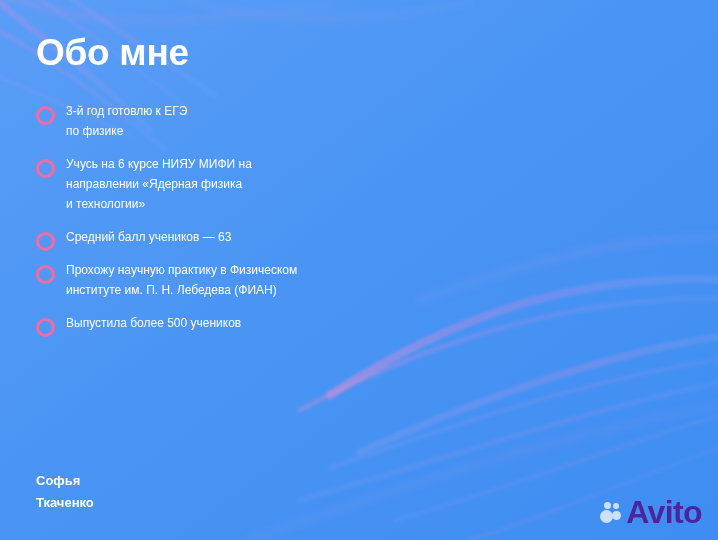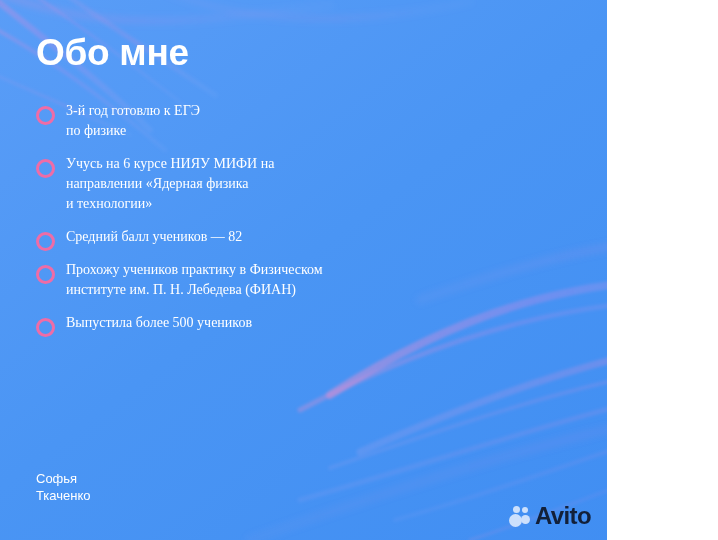--- a/index.html
+++ b/index.html
@@ -5,21 +5,21 @@
   html, body {
     margin: 0;
     padding: 0;
     background: #ffffff;
   }
   body {
     font-family: "Liberation Sans", sans-serif;
   }
   .slide {
     position: relative;
-    width: 607px;
+    width: 718px;
     height: 540px;
     overflow: hidden;
     background: #4a95f4;
   }
   .bg-svg {
     position: absolute;
     inset: 0;
     width: 718px;
     height: 540px;
     display: block;
@@ -57,35 +57,34 @@
     left: 0px;
     top: 5px;
     width: 13px;
     height: 13px;
     border-radius: 50%;
     border: 3.5px solid #ef6ca6;
     box-sizing: content-box;
   }
   .bullet-text {
     color: #ffffff;
-    font-size: 14px;
+    font-size: 12px;
     line-height: 20px;
     font-weight: normal;
     white-space: pre-line;
     display: block;
-    font-family: Liberation Serif, serif;
   }
   .footer-name {
     position: absolute;
     left: 36px;
     top: 470px;
     color: #ffffff;
     font-size: 13px;
-    font-weight: normal;
-    line-height: 17px;
+    font-weight: bold;
+    line-height: 22px;
     white-space: pre-line;
   }
   .avito-logo {
     position: absolute;
     right: 16px;
     bottom: 12px;
     display: flex;
     align-items: center;
     gap: 3px;
     opacity: 0.92;
@@ -99,22 +98,22 @@
     position: absolute;
     border-radius: 50%;
     background: #d8e8fd;
     display: block;
   }
   .avito-dot-big   { left: 0px;  top: 9px;  width: 13px; height: 13px; }
   .avito-dot-med   { left: 12px; top: 10px; width: 9px;  height: 9px;  }
   .avito-dot-small { left: 4px;  top: 1px;  width: 7px;  height: 7px;  }
   .avito-dot-tiny  { left: 13px; top: 2px;  width: 6px;  height: 6px;  }
   .avito-word {
-    color: #0f172a;
-    font-size: 24px;
+    color: #4c1d95;
+    font-size: 32px;
     font-weight: bold;
     letter-spacing: -0.6px;
     line-height: 1;
   }
 </style>
 </head>
 <body>
 
 <div class="slide">
 
@@ -190,26 +189,26 @@
 
       <div class="bullet-row">
         <span class="bullet-marker"></span>
         <span class="bullet-text">Учусь на 6 курсе НИЯУ МИФИ на
 направлении «Ядерная физика
 и технологии»</span>
       </div>
 
       <div class="bullet-row">
         <span class="bullet-marker"></span>
-        <span class="bullet-text">Средний балл учеников — 82</span>
-      </div>
-
-      <div class="bullet-row">
-        <span class="bullet-marker"></span>
-        <span class="bullet-text">Прохожу учеников практику в Физическом
+        <span class="bullet-text">Средний балл учеников — 63</span>
+      </div>
+
+      <div class="bullet-row">
+        <span class="bullet-marker"></span>
+        <span class="bullet-text">Прохожу научную практику в Физическом
 институте им. П. Н. Лебедева (ФИАН)</span>
       </div>
 
       <div class="bullet-row">
         <span class="bullet-marker"></span>
         <span class="bullet-text">Выпустила более 500 учеников</span>
       </div>
 
     </div>
 

